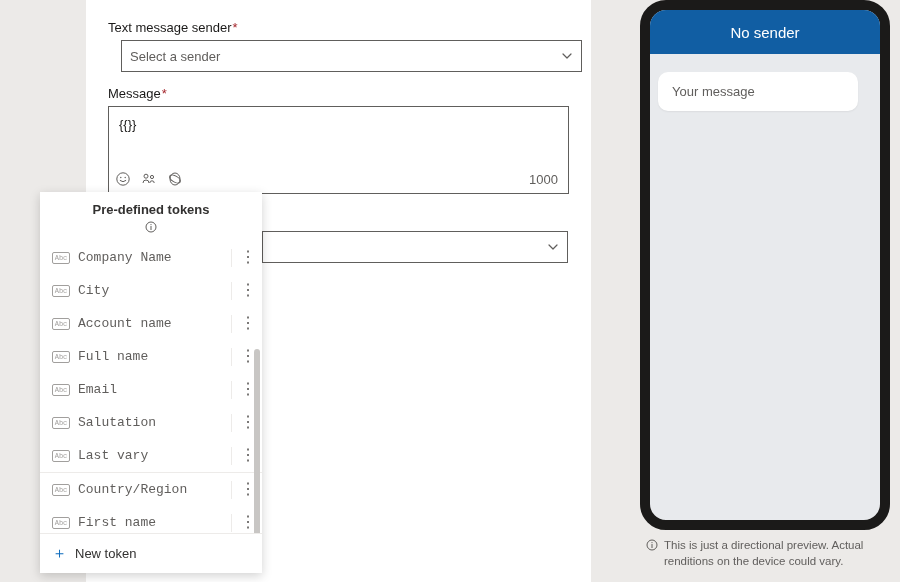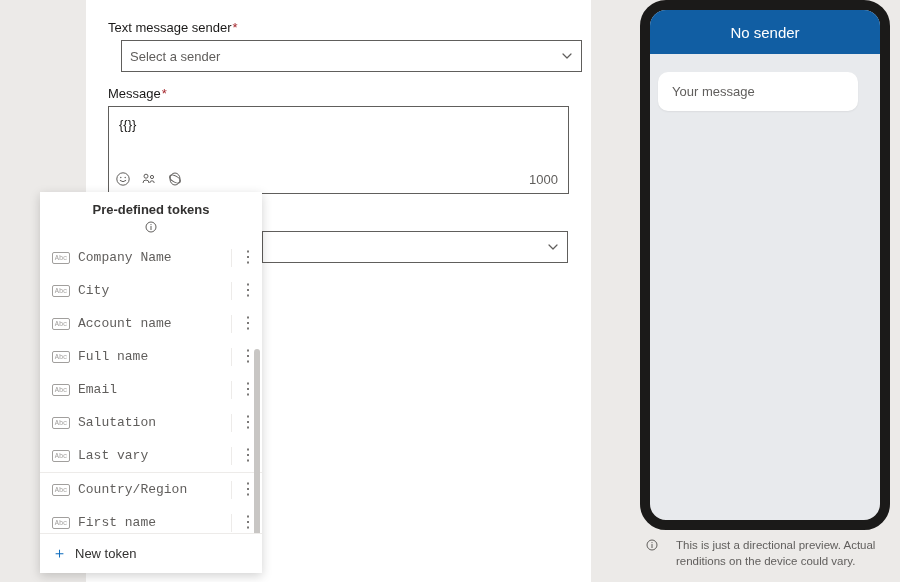--- a/index.html
+++ b/index.html
@@ -178,21 +178,21 @@
       margin: 18px 8px;
       background: #fff;
       border-radius: 10px;
       padding: 12px 14px;
       width: 200px;
       color: #605e5c;
       box-shadow: 0 1px 2px rgba(0,0,0,0.06);
     }
     .phone-note {
       display: flex;
-      gap: 18px;
+      gap: 6px;
       padding: 8px 2px 0 6px;
       color: #605e5c;
       font-size: 11.5px;
       line-height: 1.35;
     }
     .phone-note svg { flex: 0 0 auto; margin-top: 1px; }
     svg { display: block; }
   </style>
 </head>
 <body>

